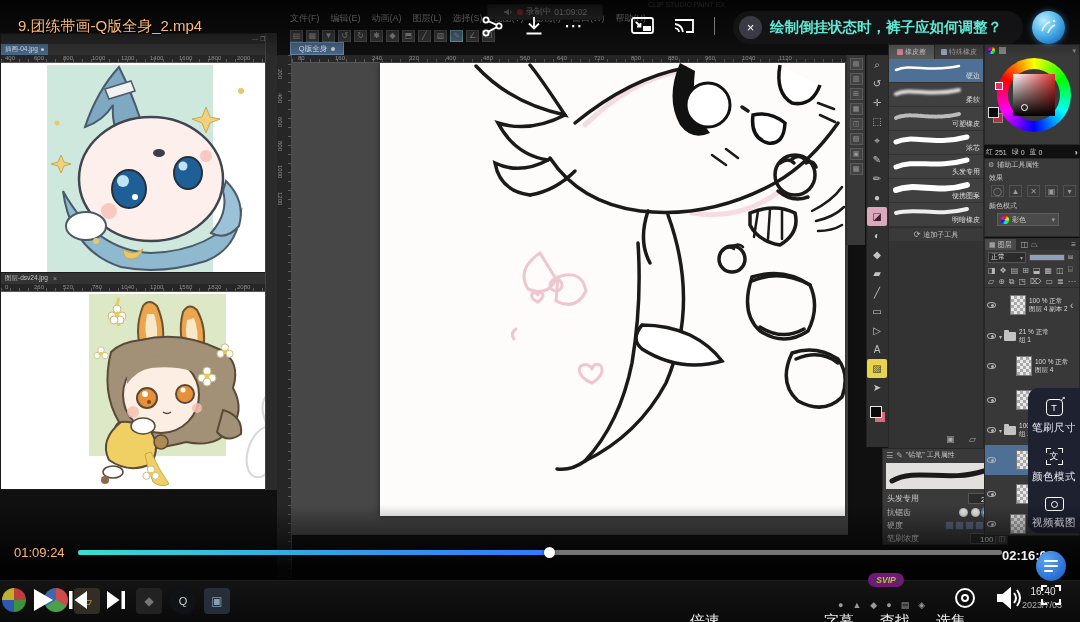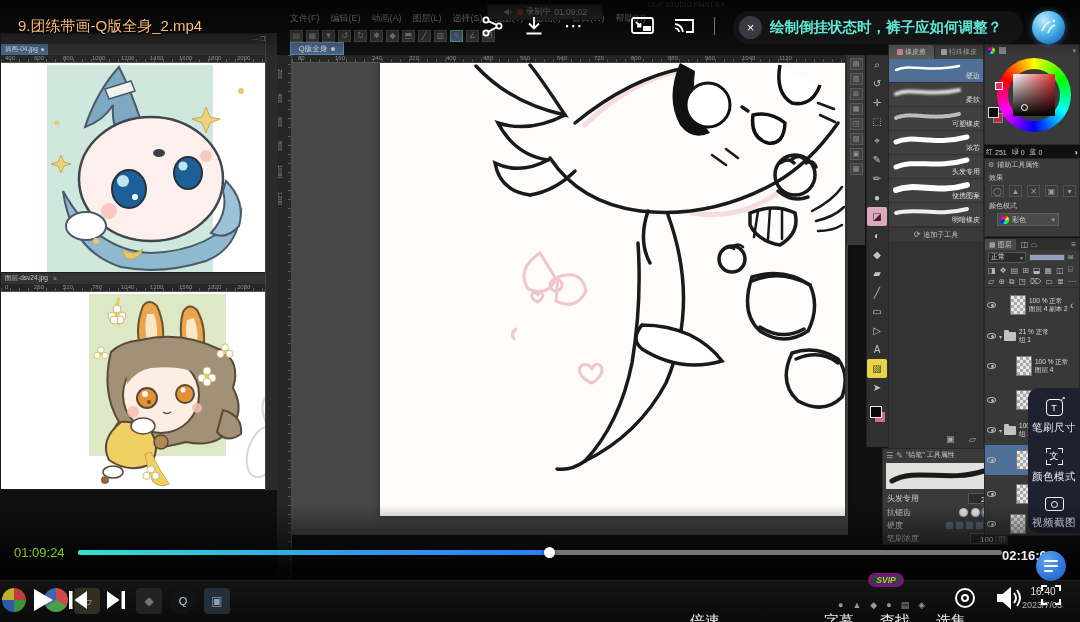--- a/index.html
+++ b/index.html
@@ -632,21 +632,21 @@
   <div class="r" style="left:1032px;top:11px;width:33px;height:33px;border-radius:50%;z-index:41;
               background:radial-gradient(circle at 35% 28%,#bdecff,#55b8ec 42%,#1e7ac8 78%,#0f4f96);box-shadow:0 0 6px rgba(80,180,255,.5);">
     <svg width="33" height="33" viewBox="0 0 33 33" fill="none" stroke="#fff" stroke-width="1.6" opacity=".9">
         <path d="M10 20 q3 -8 8 -9 M16 22 q2 -6 7 -8"></path>
         <circle cx="22" cy="10" r="1.2" fill="#fff" stroke="none"></circle>
       </svg>
   </div>
 
   <div class="r" style="left:0;top:505px;width:1080px;height:117px;background:linear-gradient(180deg,rgba(0,0,0,0),rgba(0,0,0,.88) 55%,#050505);z-index:35;pointer-events:none;"></div>
 
-  <div class="r nowrap" style="left:14px;top:545px;color:#84cc16;font-size:13px;z-index:42;">01:09:24</div>
+  <div class="r nowrap" style="left:14px;top:545px;color:#fdba74;font-size:13px;z-index:42;">01:09:24</div>
   <div class="r nowrap" style="left:1002px;top:548px;color:#f2f2f2;font-size:13px;font-weight:bold;z-index:42;">02:16:06</div>
 
   <div class="r" style="left:78px;top:550px;width:924px;height:5px;border-radius:3px;background:rgba(255,255,255,.45);z-index:42;">
     <div style="position:absolute;left:0;top:0;height:5px;width:51%;border-radius:3px;background:linear-gradient(90deg,#35e0cf,#2f9be8 60%,#2f7bff);"></div>
     <div style="position:absolute;left:calc(51% - 5px);top:-3px;width:11px;height:11px;border-radius:50%;background:#fff;box-shadow:0 0 4px rgba(0,0,0,.6);"></div>
   </div>
 
   <div class="r ic" style="left:1036px;top:551px;width:30px;height:30px;border-radius:50%;background:radial-gradient(circle at 35% 30%,#5aa6f2,#2a6ed2 70%,#1a54ae);z-index:43;flex-direction:column;gap:3px;">
     <span style="width:14px;height:2px;background:#fff;border-radius:1px;"></span>
     <span style="width:14px;height:2px;background:#fff;border-radius:1px;"></span>
@@ -676,21 +676,21 @@
       <rect x="17.5" y="2" width="3.5" height="18" fill="#fff"></rect>
     </svg>
 
   <div class="r nowrap" style="left:690px;top:588px;z-index:44;display:flex;align-items:center;gap:26px;">
     <span style="color:#efefef;font-size:15px;">倍速</span>
     <span class="gold" style="font-size:13px;margin-top:48px;">帧彩映画</span>
     <span style="color:#efefef;font-size:15px;">字幕</span>
     <span style="color:#efefef;font-size:15px;">查找</span>
     <span style="color:#efefef;font-size:15px;">选集</span>
   </div>
-  <div class="r ic" style="left:868px;top:573px;width:36px;height:14px;border:4px solid #701a75;border-radius:8px;background:#14532d;z-index:44;">
+  <div class="r ic" style="left:868px;top:573px;width:36px;height:14px;border:6px solid #701a75;border-radius:8px;background:#14532d;z-index:44;">
     <span style="color:#d8b060;font-size:8.5px;font-weight:bold;font-style:italic;">SVIP</span>
   </div>
 
   <div class="r ic" style="left:952px;top:585px;width:26px;height:26px;z-index:44;">
     <span style="width:20px;height:20px;border:2px solid #fff;border-radius:50%;display:flex;align-items:center;justify-content:center;">
       <span style="width:8px;height:8px;border:2px solid #fff;border-radius:50%;"></span>
     </span>
   </div>
   <svg class="r" style="left:994px;top:584px;z-index:44;" width="28" height="28" viewBox="0 0 28 28" fill="none" stroke="#fff" stroke-width="2">
       <path d="M4 11 h5 l7 -6 v18 l-7 -6 h-5 z" fill="#fff"></path>

